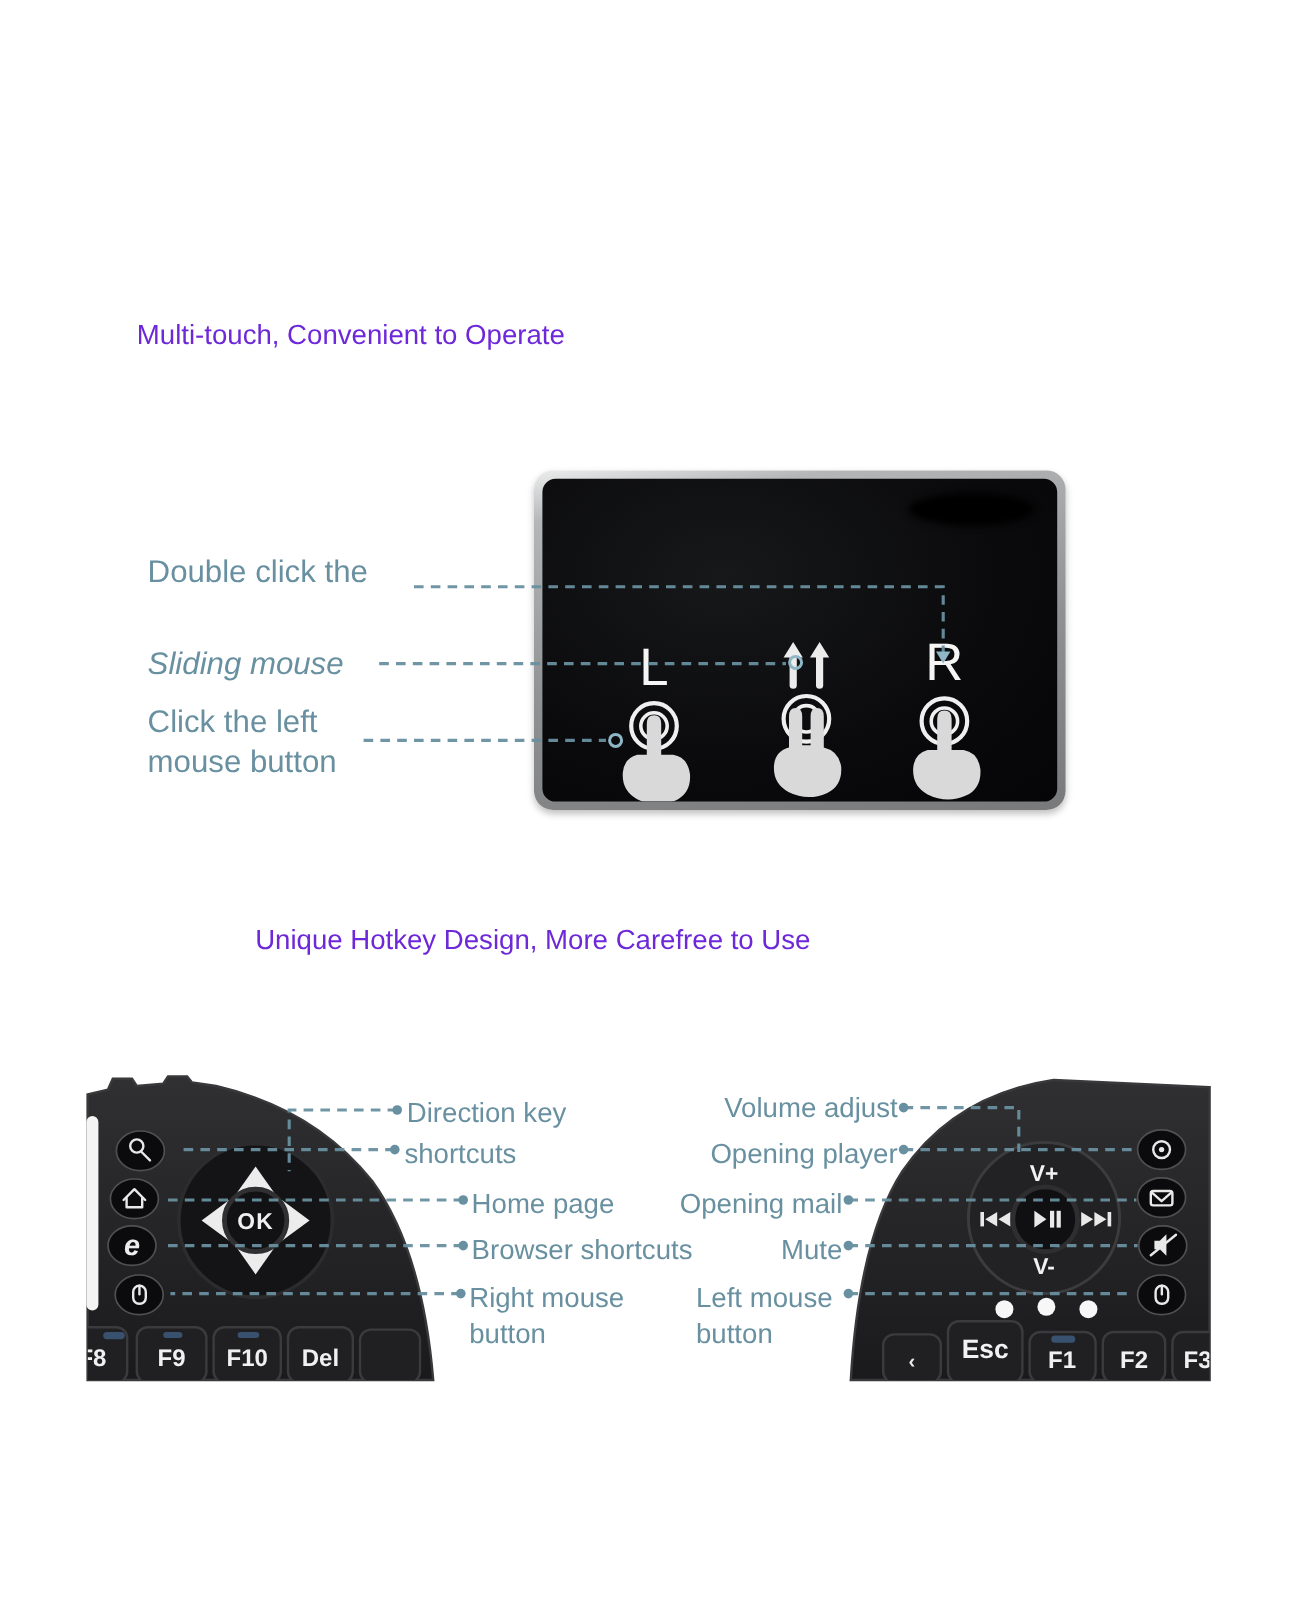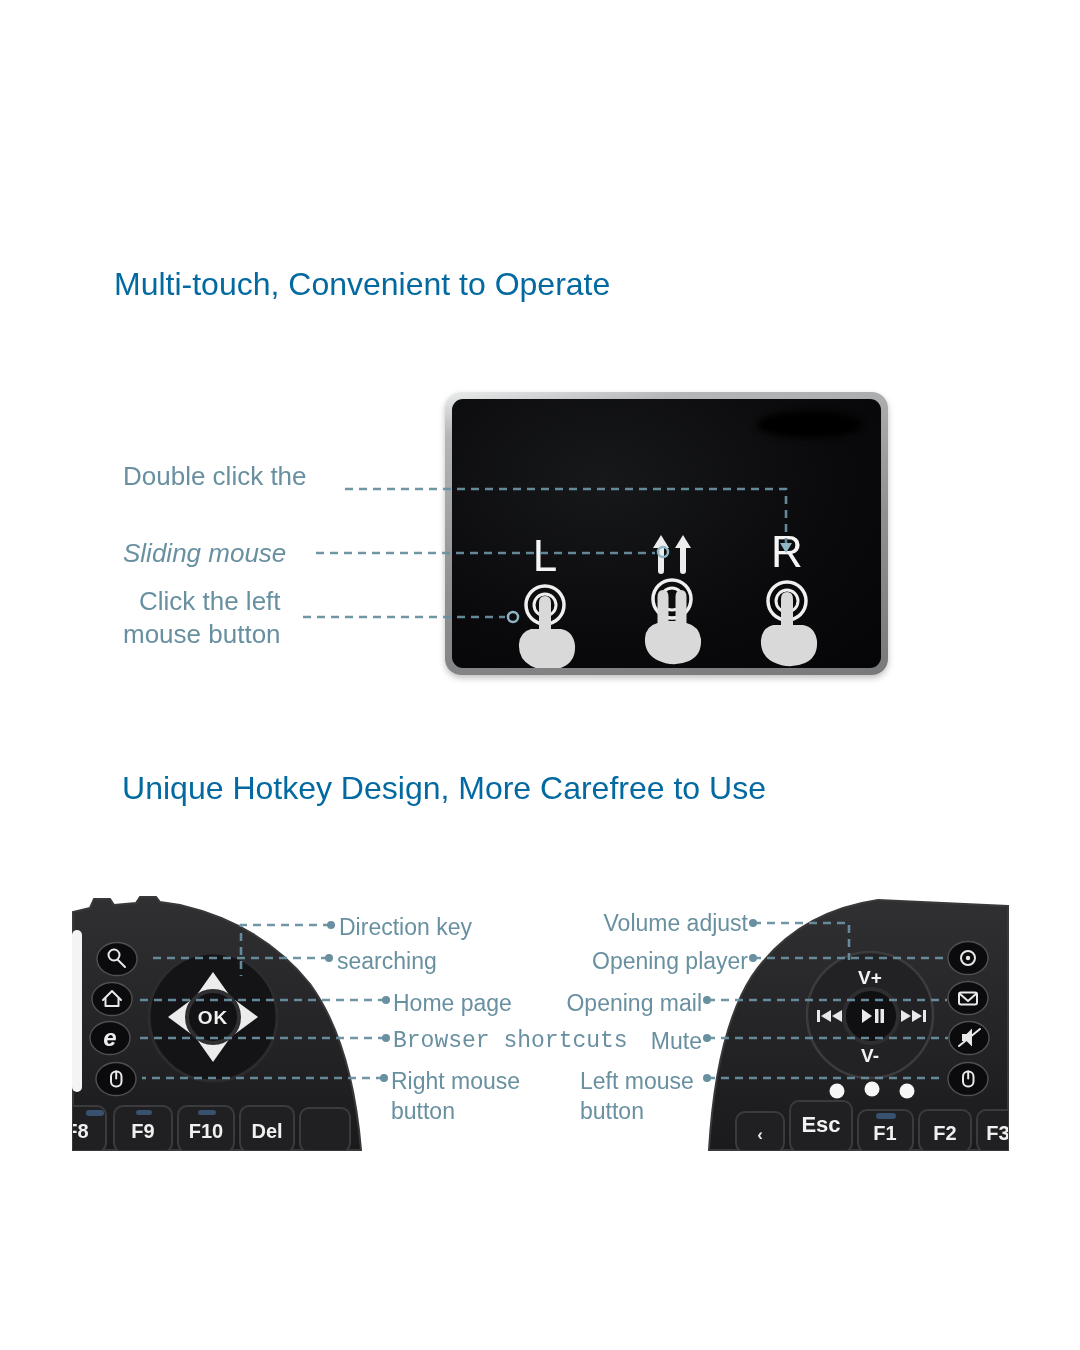--- a/index.html
+++ b/index.html
@@ -1,20 +1,20 @@
 <!DOCTYPE html>
 <html><head>
 <meta charset="utf-8">
 <style>
   html,body{margin:0;padding:0;background:#ffffff;}
   #canvas{position:relative;width:1080px;height:1350px;background:#ffffff;overflow:hidden;
           font-family:"Liberation Sans",sans-serif;}
   .abs{position:absolute;}
-  .title{font-size:32px;color:#0369a1;letter-spacing:0px;white-space:nowrap;}
-  .callout{color:#6890a0;font-size:26px;line-height:33px;white-space:nowrap;text-align:right;}
+  .title{font-size:23px;color:#6d28d9;letter-spacing:0px;white-space:nowrap;}
+  .callout{color:#6890a0;font-size:26px;line-height:33px;white-space:nowrap;}
   .callout2{color:#6890a0;font-size:23px;line-height:30px;white-space:nowrap;}
   .ralign{text-align:right;}
   .touchpad{left:445px;top:392px;width:443px;height:283px;border-radius:16px;
             background:linear-gradient(170deg,#eceeee 0%,#b4b6b8 12%,#8e9092 55%,#77797b 100%);
             box-shadow:0 3px 6px rgba(0,0,0,0.25);z-index:1;}
   .touchpad-face{position:absolute;left:7px;top:7px;right:7px;bottom:7px;border-radius:11px;
             background:radial-gradient(ellipse at 35% 30%,#17181a 0%,#0a0a0c 60%,#050507 100%);overflow:hidden;}
   .logo-blob{position:absolute;left:305px;top:12px;width:105px;height:27px;border-radius:50%;
             background:#000;filter:blur(3px);}
   .overlay{z-index:5;pointer-events:none;}
@@ -264,26 +264,26 @@
         <rect class="key" x="277" y="230" width="46" height="42" rx="9"></rect>
         <text class="keytxt" x="298" y="260">F3</text>
       </g>
     </g>
   </svg>
 
   <div class="abs callout2" style="left:339px;top:912px;">
     <div>Direction key</div>
   </div>
   <div class="abs callout2" style="left:337px;top:946px;">
-    <div>searching</div>
+    <div>shortcuts</div>
   </div>
   <div class="abs callout2" style="left:393px;top:988px;">
     <div>Home page</div>
   </div>
-  <div class="abs callout2" style="left:393px;top:1026px;font-family:Liberation Mono, monospace;">
+  <div class="abs callout2" style="left:393px;top:1026px;">
     <div>Browser shortcuts</div>
   </div>
   <div class="abs callout2" style="left:391px;top:1066px;">
     <div>Right mouse</div>
     <div>button</div>
   </div>
 
   <div class="abs callout2 ralign" style="right:332px;top:908px;">
     <div>Volume adjust</div>
   </div>

